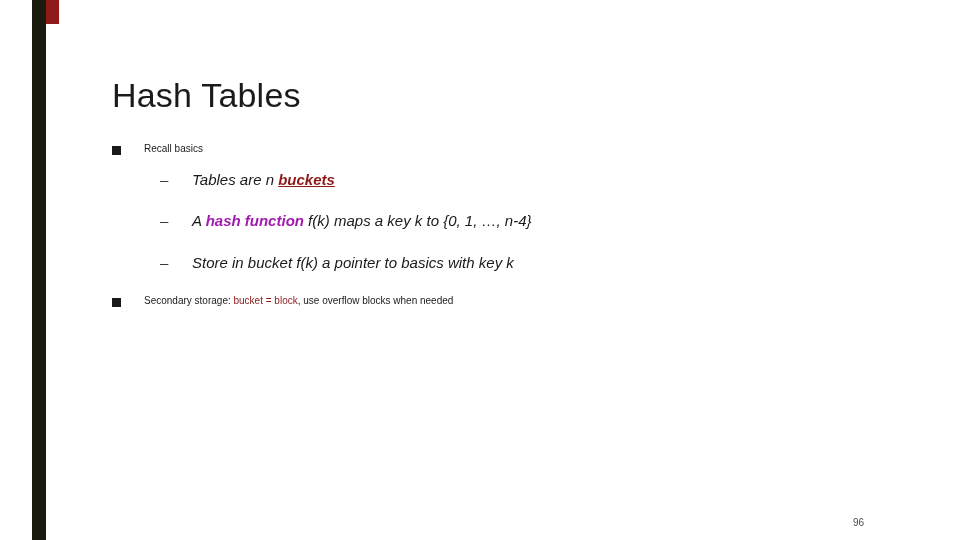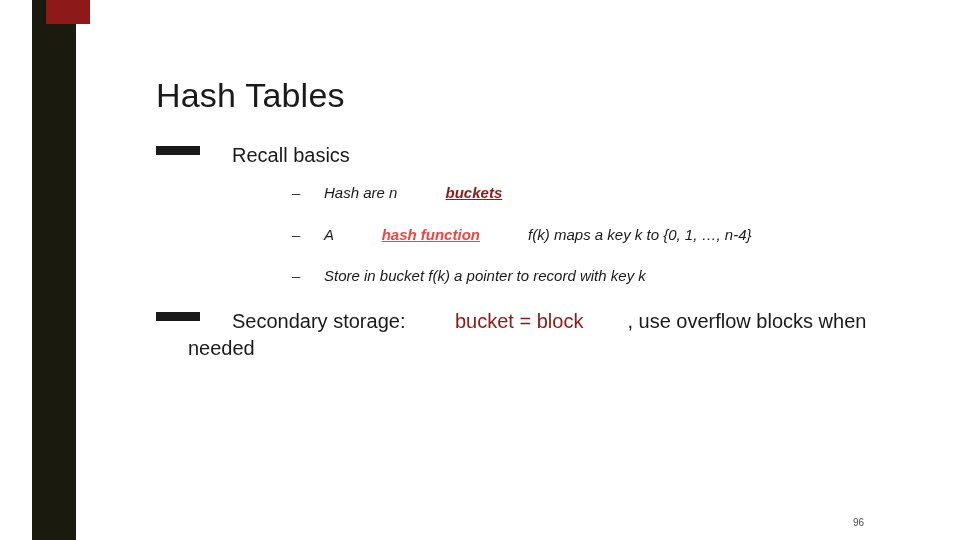--- a/index.html
+++ b/index.html
@@ -1,15 +1,15 @@
 <!DOCTYPE html>
 <html><head>
 <meta charset="utf-8">
 <style>
-  * { box-sizing: border-box; padding-left: 44px; }
+  * { box-sizing: border-box; }
   html, body {
     margin: 0;
     padding: 0;
     width: 960px;
     height: 540px;
     background: #ffffff;
     font-family: "Liberation Sans", sans-serif;
   }
   #slide {
     position: relative;
@@ -54,21 +54,21 @@
     line-height: 1.1;
   }
   .body {
     position: absolute;
     left: 112px;
     top: 142px;
     width: 800px;
   }
   .l1 {
     position: relative;
-    font-size: 20px;
+    font-size: 10px;
     color: #1a1a1a;
     padding-left: 32px;
     margin-bottom: 14px;
     line-height: 1.35;
   }
   .l1 > .marker {
     position: absolute;
     left: 0;
     top: 4px;
     width: 9px;
@@ -88,23 +88,22 @@
   }
   .l2 > .marker-dash {
     position: absolute;
     left: 48px;
     top: 0px;
     font-size: 15px;
     font-style: normal;
     color: #3a3a3a;
   }
   .kw {
-    color: #ef4444;
+    color: #a21caf;
     font-weight: bold;
-    text-decoration: underline;
   }
   .kw-u {
     color: #8d1919;
     font-weight: bold;
     text-decoration: underline;
   }
   .kw-plain {
     color: #8d1919;
     font-weight: normal;
     font-style: normal;
@@ -133,31 +132,31 @@
 
     <div class="l1">
       <span class="marker"></span>
       <span>Recall basics</span>
     </div>
 
     <div class="l2-group">
 
       <div class="l2">
         <span class="marker-dash">–</span>
-        <span>Hash are n </span><span class="kw-u">buckets</span>
+        <span>Tables are n </span><span class="kw-u">buckets</span>
       </div>
 
       <div class="l2">
         <span class="marker-dash">–</span>
         <span>A </span><span class="kw">hash function</span><span> f(k) maps a key k to {0, 1, …, n-4}</span>
       </div>
 
       <div class="l2">
         <span class="marker-dash">–</span>
-        <span>Store in bucket f(k) a pointer to record with key k</span>
+        <span>Store in bucket f(k) a pointer to basics with key k</span>
       </div>
 
     </div>
 
     <div class="l1 second">
       <span class="marker"></span>
       <span>Secondary storage: </span><span class="kw-plain">bucket = block</span><span>, use overflow blocks when needed</span>
     </div>
 
   </div>

